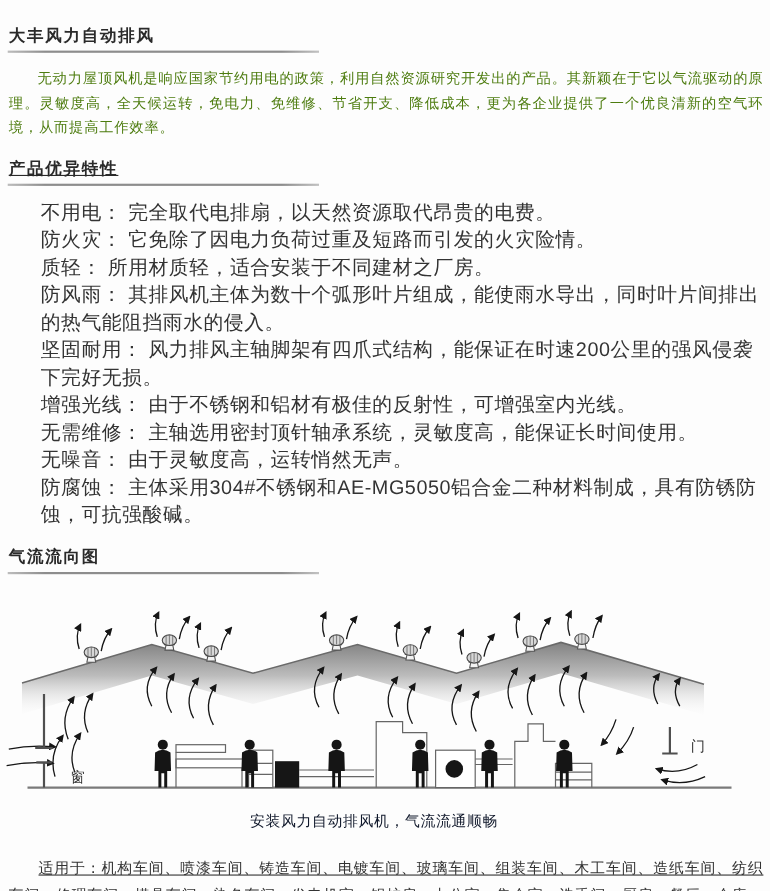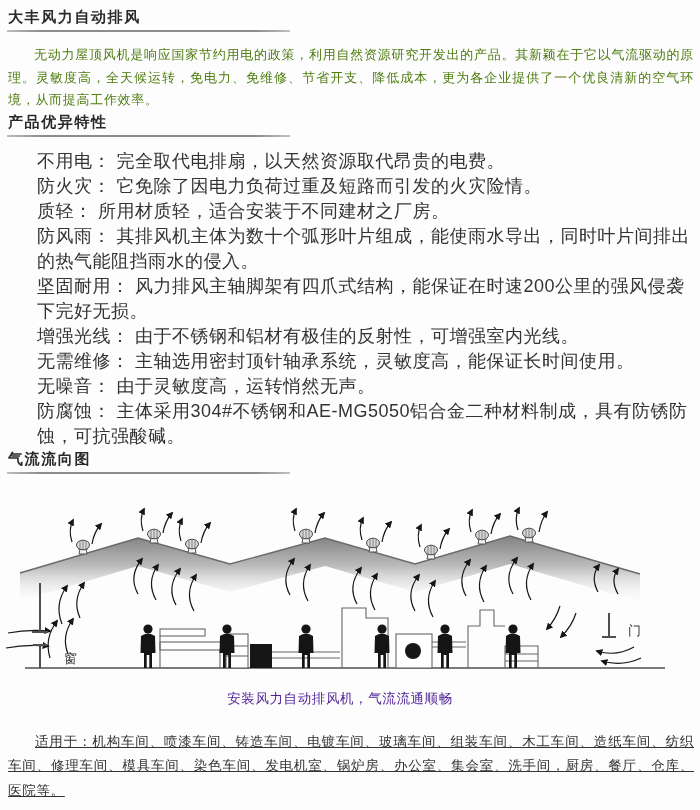--- a/index.html
+++ b/index.html
@@ -4,37 +4,37 @@
 <style>
   html,body{margin:0;padding:0;background:#ffffff;}
   .page{
     width:700px;height:810px;overflow:hidden;position:relative;
     background:#fdfdfd;color:#333;
     font-family:"Liberation Sans", sans-serif;
   }
   .pad-top{height:7px;}
   h1.doc-title, h2.sec-title{
     font-size:15px;font-weight:bold;color:#2a2a2a;
-    letter-spacing:1.6px;margin:0 0 0 8px;line-height:19px;
+    letter-spacing:1.6px;margin:16px 0 0 8px;line-height:19px;
   }
   .rule{
     height:2px;width:283px;margin:4px 0 0 7px;
     background:linear-gradient(to right,#bdbdbd,#8d8d8d 12%,#8d8d8d 88%,#c2c2c2);
   }
   .intro{
     margin:12px 6px 0 8px;font-size:13px;letter-spacing:0.7px;
     line-height:22.5px;text-align:justify;text-indent:2em;color:#4d7c0f;
   }
-  .sec-features{margin-top:17px;}
+  .sec-features{margin-top:17px;text-decoration:underline;}
   .features{margin:12px 4px 0 37px;font-size:18px;letter-spacing:0.5px;line-height:25px;color:#333;}
   .sec-airflow{margin-top:22px;}
   svg.diagram{display:block;margin-top:32px;}
   .caption{
     width:640px;margin:4px 0 0 20px;text-align:center;
-    font-size:13.5px;line-height:22px;letter-spacing:0.6px;color:#4c1d95;
+    font-size:13.5px;line-height:22px;letter-spacing:0.6px;color:#0f172a;
   }
   .apps{
     margin:20px 6px 0 8px;font-size:13.5px;letter-spacing:0.7px;
     line-height:24.5px;text-align:justify;text-indent:2em;color:#333;text-decoration:underline;
   }
   
   .rl{fill:none;stroke:#6a6a6a;stroke-width:1.4;}
   .band{stroke:none;}
   .arw{fill:none;stroke:#161616;stroke-width:1.2;}
   .mline{fill:none;stroke:#666;stroke-width:1.1;}

